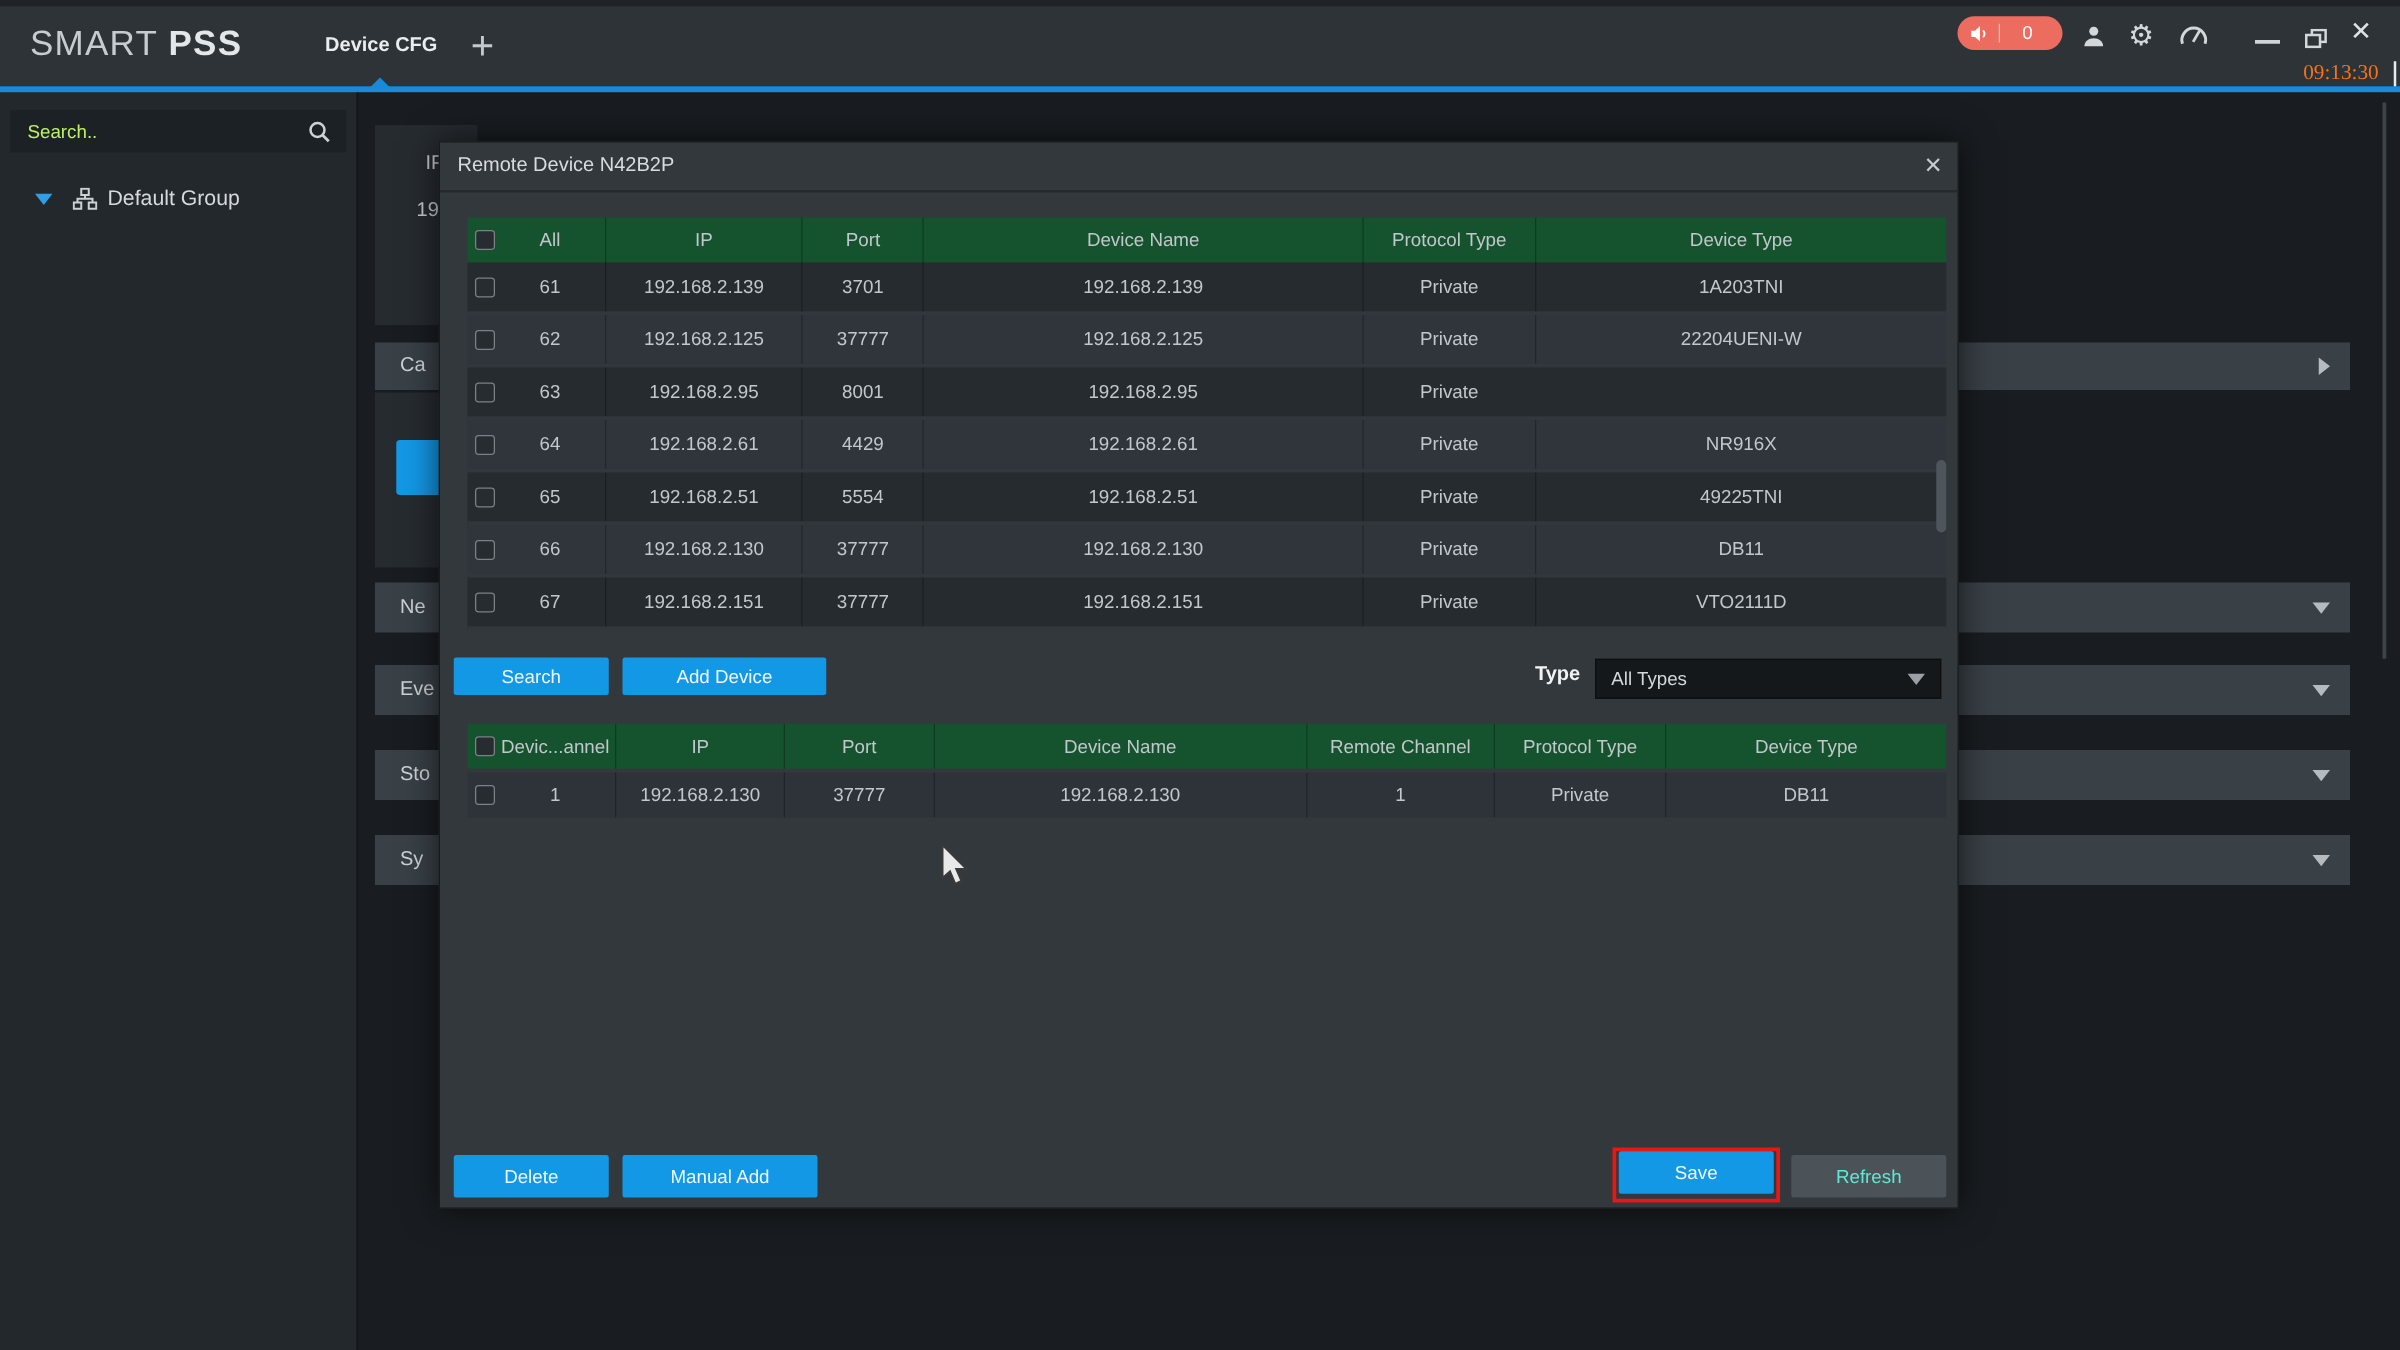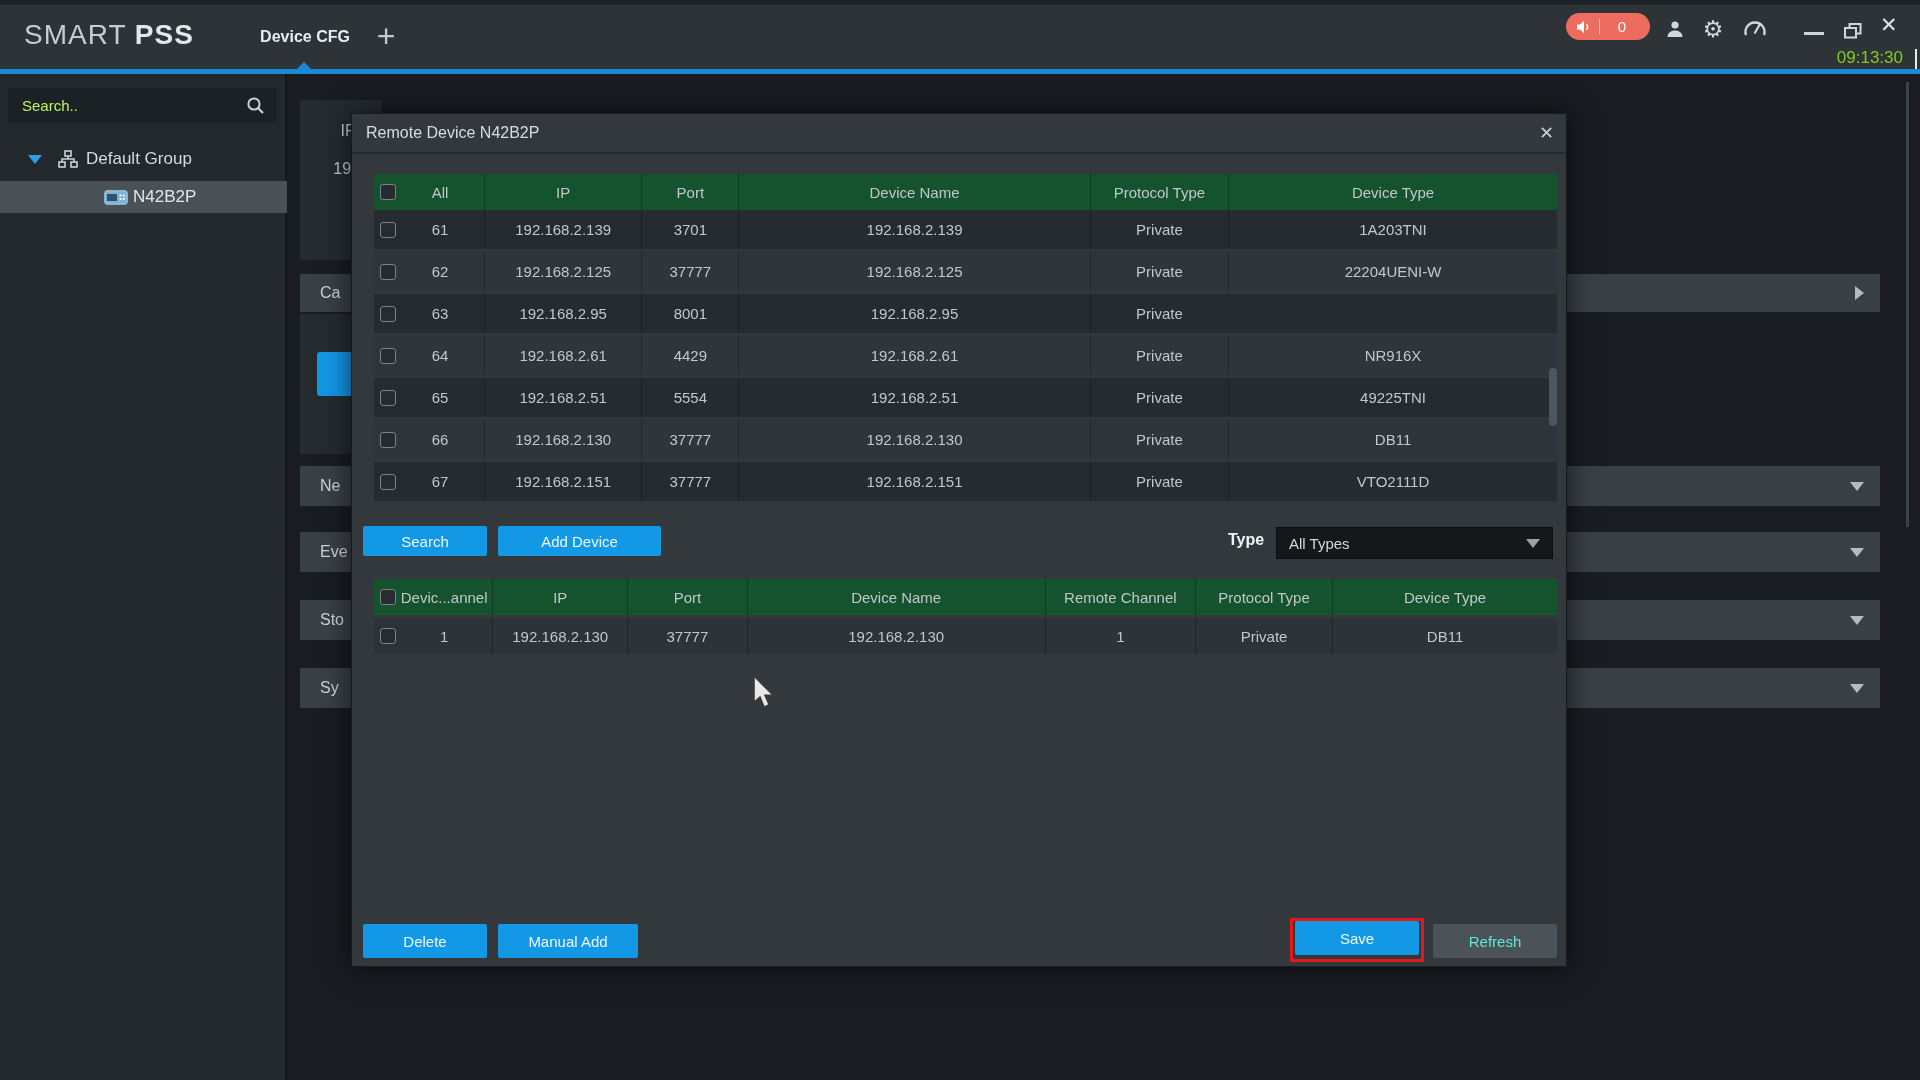--- a/index.html
+++ b/index.html
@@ -25,21 +25,21 @@
                 background:#ed6c60; border-radius:14px; display:flex; align-items:center; }
   .alarm-pill .spk { margin-left:10px; display:flex; }
   .alarm-pill .sep { width:1px; height:15px; background:rgba(255,255,255,.55); margin-left:7px; }
   .alarm-pill .cnt { flex:1; text-align:center; color:#fff; font-size:15px; padding-right:6px; }
   .tb-ico { position:absolute; top:11px; display:flex; align-items:center; justify-content:center;
             width:26px; height:26px; }
   .gear-glyph { font-family:"DejaVu Sans", sans-serif; font-size:23px; color:#d3d7da; line-height:23px; }
   .min-bar { position:absolute; left:1804px; top:27px; width:20px; height:3px; background:#cfd4d8; }
   .close-glyph { position:absolute; left:1880px; top:8px; font-family:"DejaVu Sans", sans-serif;
                  font-size:21px; color:#dfe3e6; }
-  .clock { position:absolute; right:17px; top:43px; color:#84cc16; font-size:17px; }
+  .clock { position:absolute; right:17px; top:43px; color:#f97316; font-size:17px;font-family:Liberation Serif, serif; }
   .edge-mark { position:absolute; left:1915px; top:44px; width:2px; height:22px; background:#e8ebee; }
   .accent { position:absolute; left:0; top:69px; width:1920px; height:5px; background:#1989d8; }
 
   
   .sidebar { position:absolute; left:0; top:74px; width:287px; height:1006px;
              background:#23282c; border-right:2px solid #141719; }
   .searchbox { position:absolute; left:8px; top:14px; width:269px; height:34px;
                background:#1c2125; display:flex; align-items:center; }
   .searchbox .ph { margin-left:14px; color:#bef264; font-size:15px; flex:1; }
   .searchbox .mag { margin-right:12px; display:flex; }
@@ -104,21 +104,21 @@
   .ckbox { width:16px; height:16px; margin-left:6px; border:1px solid #7a8187;
            border-radius:3px; background:#272c30; flex:0 0 auto; }
   .scroll-thumb { position:absolute; left:1197px; top:254px; width:8px; height:58px;
                   background:#4e555b; border-radius:4px; }
 
   .btn-blue { position:absolute; height:30px; background:#1398e6; border:none; border-radius:2px;
               color:#eef7fd; font-size:15px; font-family:"Liberation Sans", sans-serif; cursor:default; }
   .btn-search { left:11px; top:412px; width:124px; }
   .btn-add { left:146px; top:412px; width:163px; }
   .btn-delete { left:11px; top:810px; width:124px; height:34px; }
-  .btn-manual { left:146px; top:810px; width:140px; height:34px; }
+  .btn-manual { left:146px; top:810px; width:156px; height:34px; }
   .type-lbl { position:absolute; left:876px; top:417px; color:#f0f3f5; font-size:16px; font-weight:bold; }
   .dropdown { position:absolute; left:924px; top:413px; width:277px; height:32px;
               background:#14181b; border:1px solid #0b0d0f; display:flex; align-items:center; }
   .dropdown .val { margin-left:12px; color:#d4d8db; font-size:15px; flex:1; }
   .dropdown .arr { margin-right:12px; width:0; height:0;
                    border-left:7px solid transparent; border-right:7px solid transparent;
                    border-top:9px solid #9aa0a5; }
   .save-outline { position:absolute; left:938px; top:804px; width:134px; height:44px;
                   border:3px solid #e51717; display:flex; align-items:flex-start; justify-content:center; }
   .btn-save { position:static; width:124px; height:34px; }
@@ -195,33 +195,20 @@
       <span class="org">
         <svg width="20" height="18" viewBox="0 0 20 18">
             <rect x="7" y="1" width="6" height="5" stroke="#ccd1d5" fill="none" stroke-width="1.6"></rect>
             <rect x="1" y="12" width="6" height="5" stroke="#ccd1d5" fill="none" stroke-width="1.6"></rect>
             <rect x="13" y="12" width="6" height="5" stroke="#ccd1d5" fill="none" stroke-width="1.6"></rect>
             <path d="M10 6v3 M4 12V9h12v3" stroke="#ccd1d5" fill="none" stroke-width="1.6"></path>
           </svg>
       </span>
       <span class="lbl">Default Group</span>
     </div>
-    <div class="tree-device">
-      <span class="nvr">
-        <svg width="24" height="15" viewBox="0 0 24 15">
-            <rect x="0.8" y="0.8" width="22.4" height="13.4" rx="2" fill="#7fb2d9" stroke="#a9cfe8" stroke-width="1"></rect>
-            <rect x="3" y="4" width="10" height="7" fill="#31506b"></rect>
-            <circle cx="16.5" cy="5.5" r="1.1" fill="#fff"></circle>
-            <circle cx="19.8" cy="5.5" r="1.1" fill="#fff"></circle>
-            <circle cx="16.5" cy="9" r="1.1" fill="#fff"></circle>
-            <circle cx="19.8" cy="9" r="1.1" fill="#fff"></circle>
-          </svg>
-      </span>
-      <span class="lbl">N42B2P</span>
-    </div>
   </div>
 
   <div class="content">
     <div class="info-panel">
       <div class="r1">IP:</div>
       <div class="r2">192</div>
     </div>
     <div class="strip" style="top:200px;height:38px">
       <span class="lbl">Ca</span>
       <span class="chev tri-right-g"></span>

